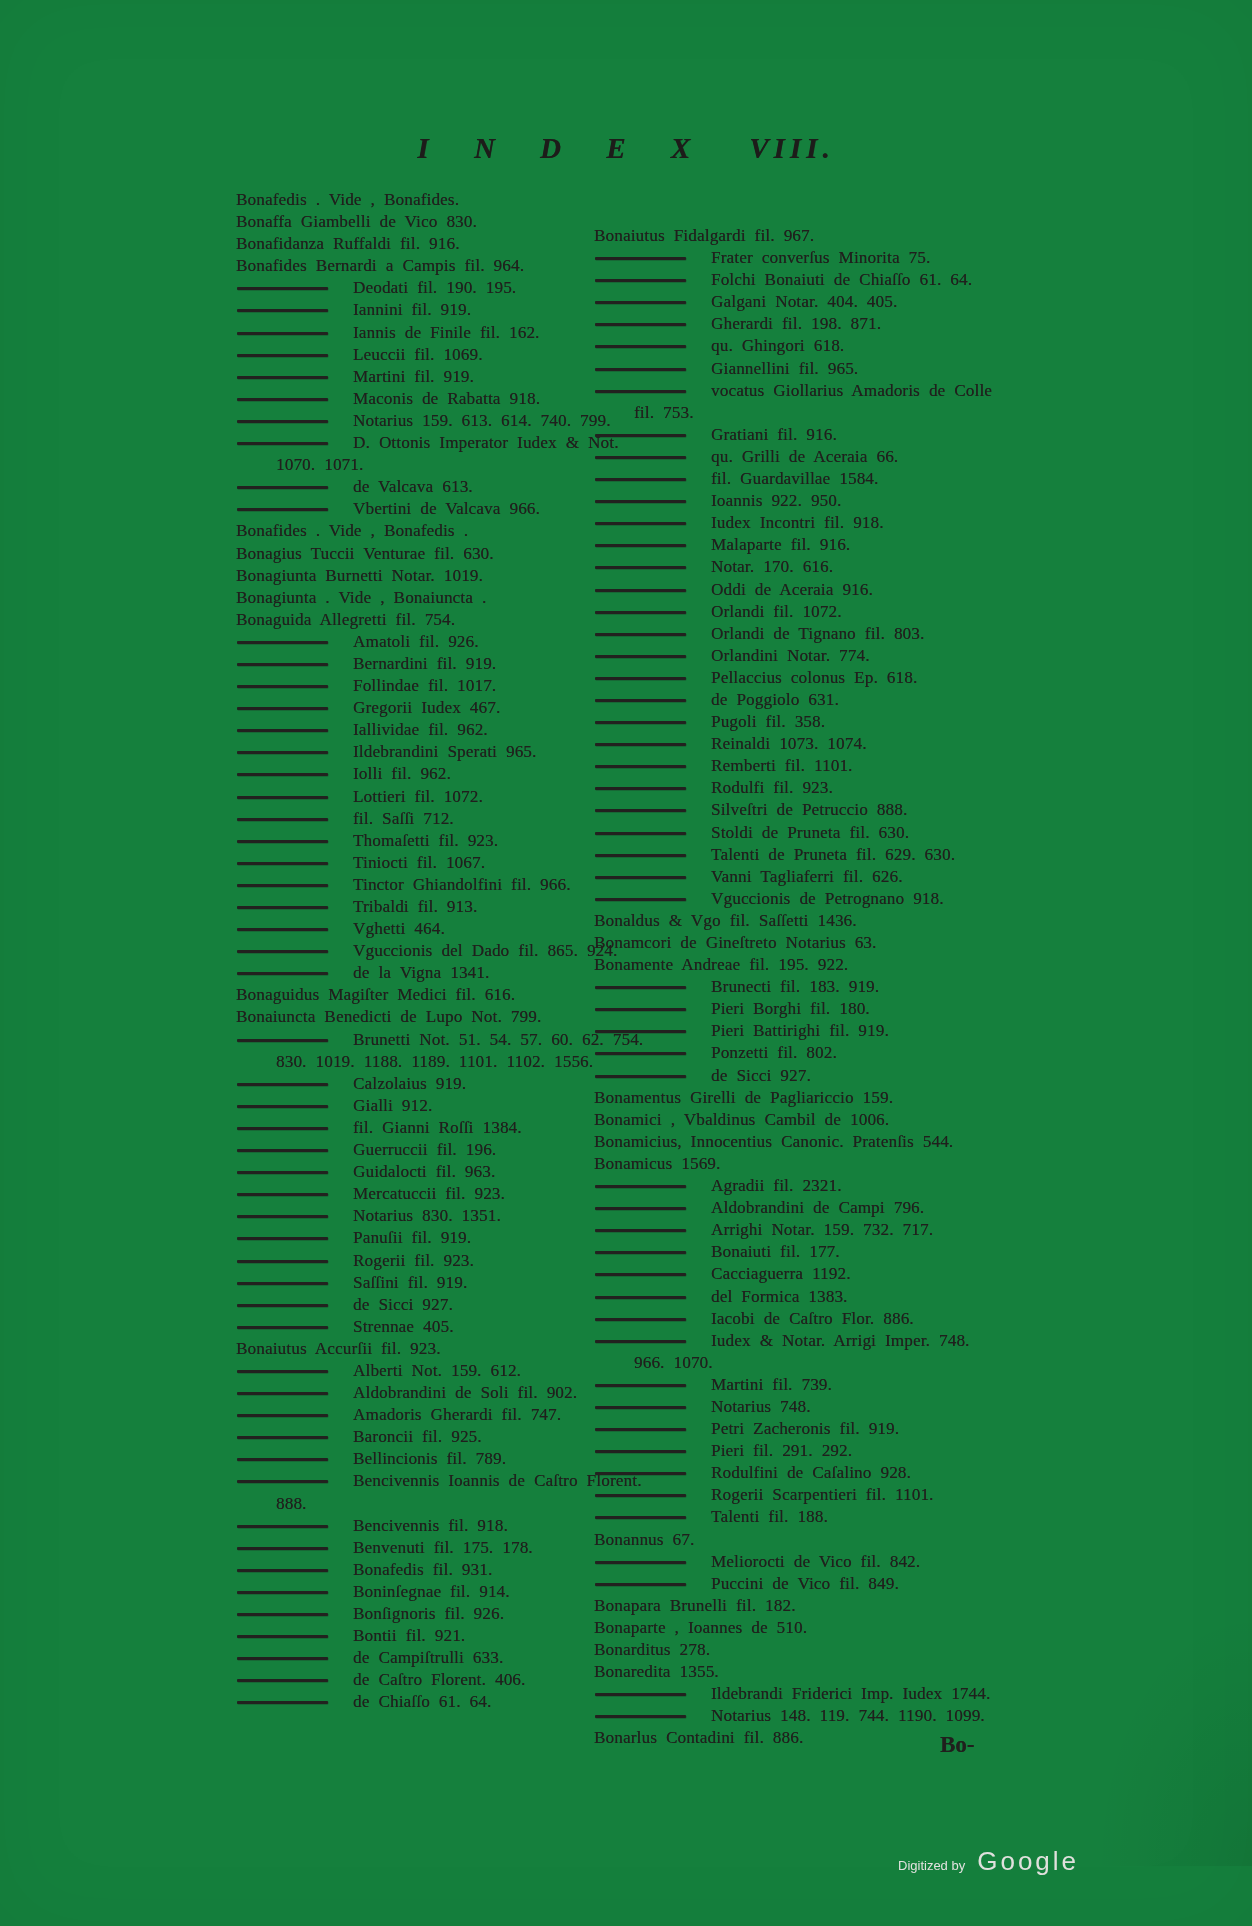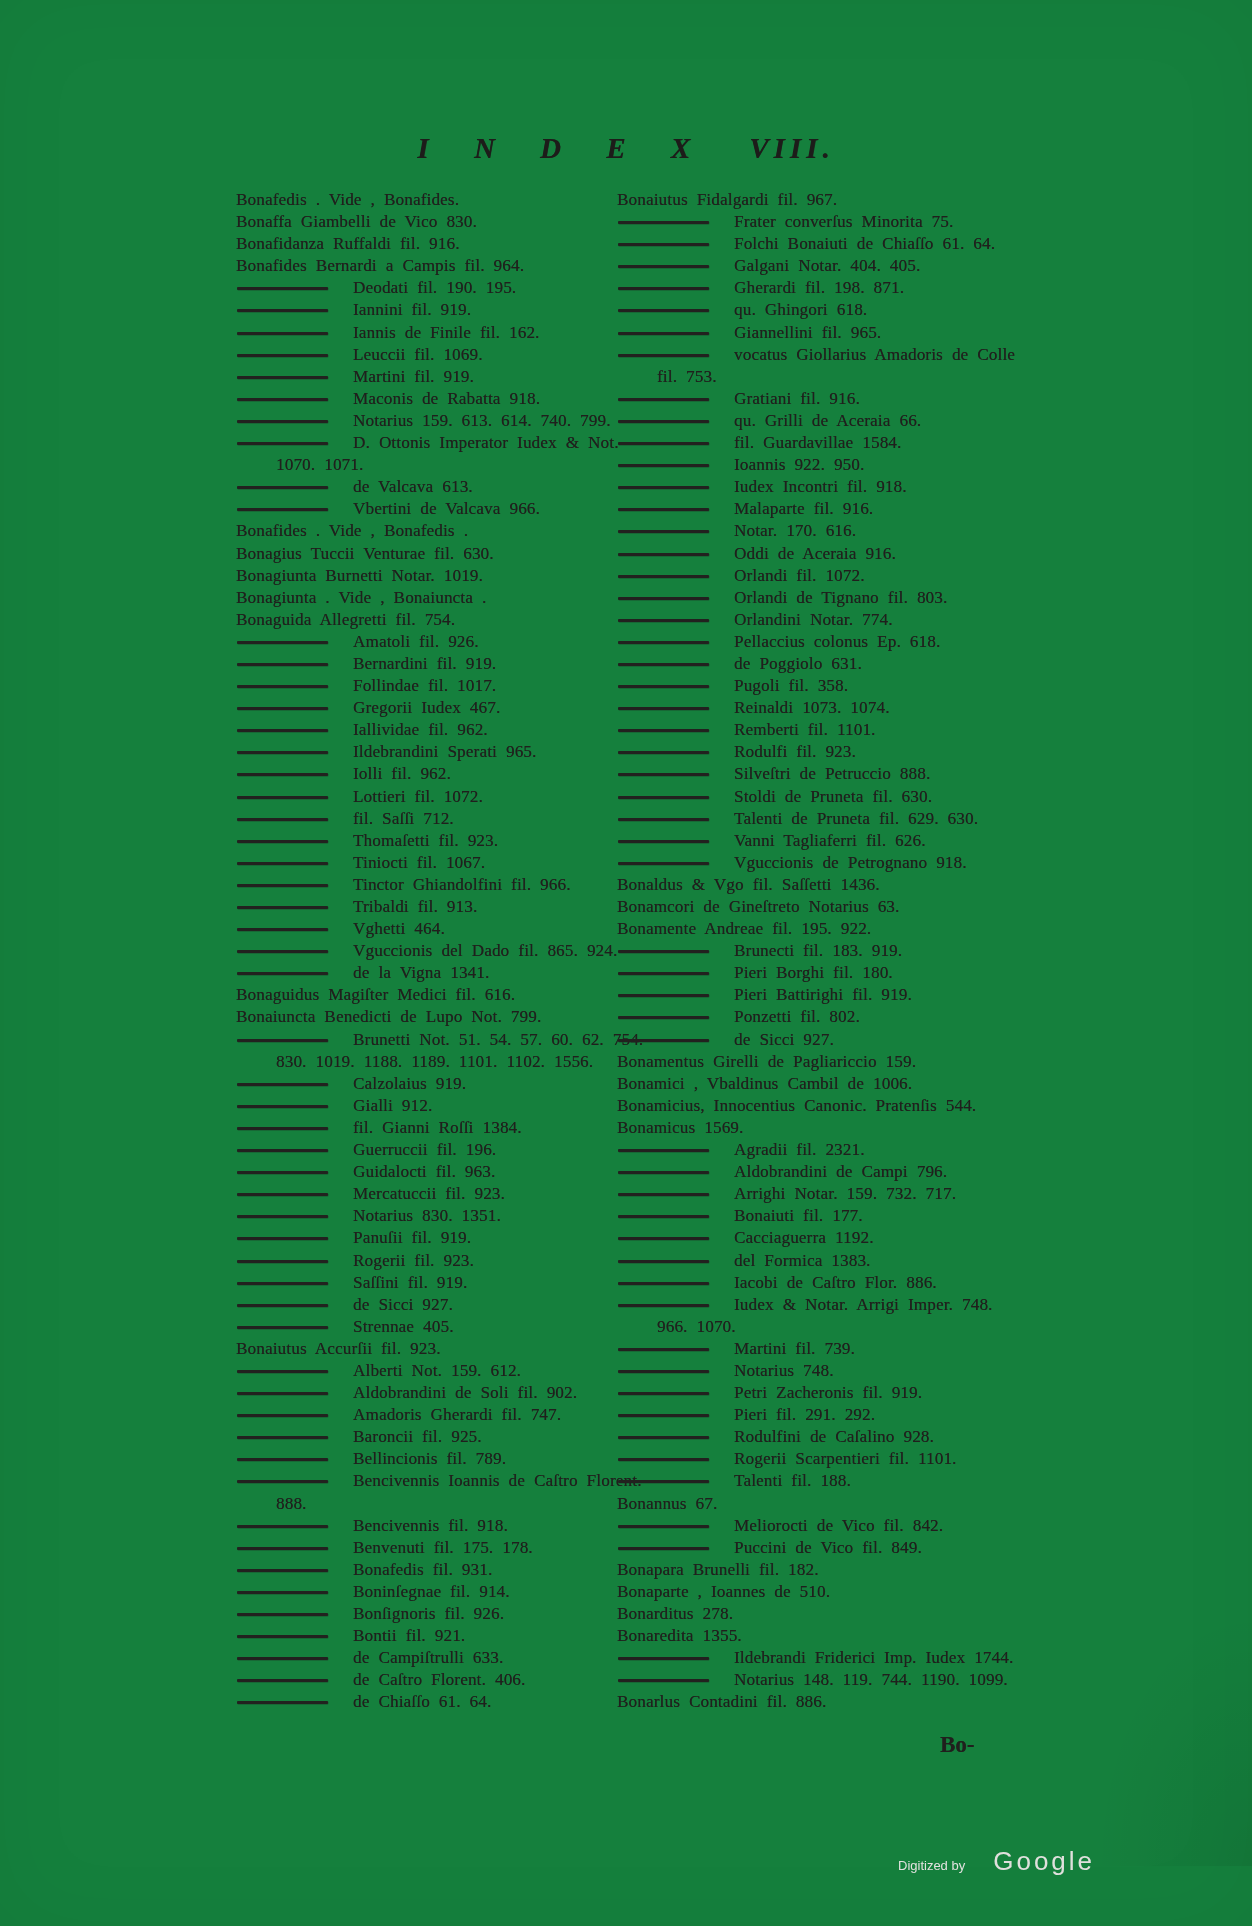--- a/index.html
+++ b/index.html
@@ -21,37 +21,37 @@
     text-shadow:0.3px 0.3px 0.5px rgba(29,28,26,0.75);
   }
   .hnum{margin-left:40px;letter-spacing:5px;}
   .col{
     position:absolute;top:189px;
     font-size:17px;font-weight:normal;line-height:22.1px;
     letter-spacing:0.2px;word-spacing:4.5px;white-space:nowrap;
     text-shadow:0.25px 0.25px 0.4px rgba(32,31,29,0.7);
   }
   .col-left{left:236px;width:390px;}
-  .col-right{left:617px;width:400px;}
+  .col-right{left:594px;width:400px;margin-top:36px;}
   .line{position:relative;}
   .line.dashed{padding-left:117px;}
   .line.cont{padding-left:40px;}
   .dash{
     position:absolute;left:1px;top:10px;width:91px;height:3px;
     background:#22211f;border-radius:1px;
     box-shadow:0.4px 0.4px 0.4px rgba(34,33,31,0.5);
   }
   .catchword{
     position:absolute;left:940px;top:1732px;
     font-size:23px;font-weight:bold;
     text-shadow:0.25px 0.25px 0.4px rgba(32,31,29,0.7);
   }
   .watermark{
     position:absolute;left:898px;top:1846px;
-    display:flex;align-items:baseline;gap:28px;
+    display:flex;align-items:baseline;gap:12px;
     pointer-events:none;
   }
   .wm-pre{font-family:"Liberation Sans",sans-serif;font-size:13px;color:#e2e2df;}
   .wm-logo{font-family:Liberation Sans, sans-serif;font-size:26px;letter-spacing:3px;color:#e0e0dd;}
 </style>
 </head>
 <body>
 
 <div class="page">
   <div class="header">

